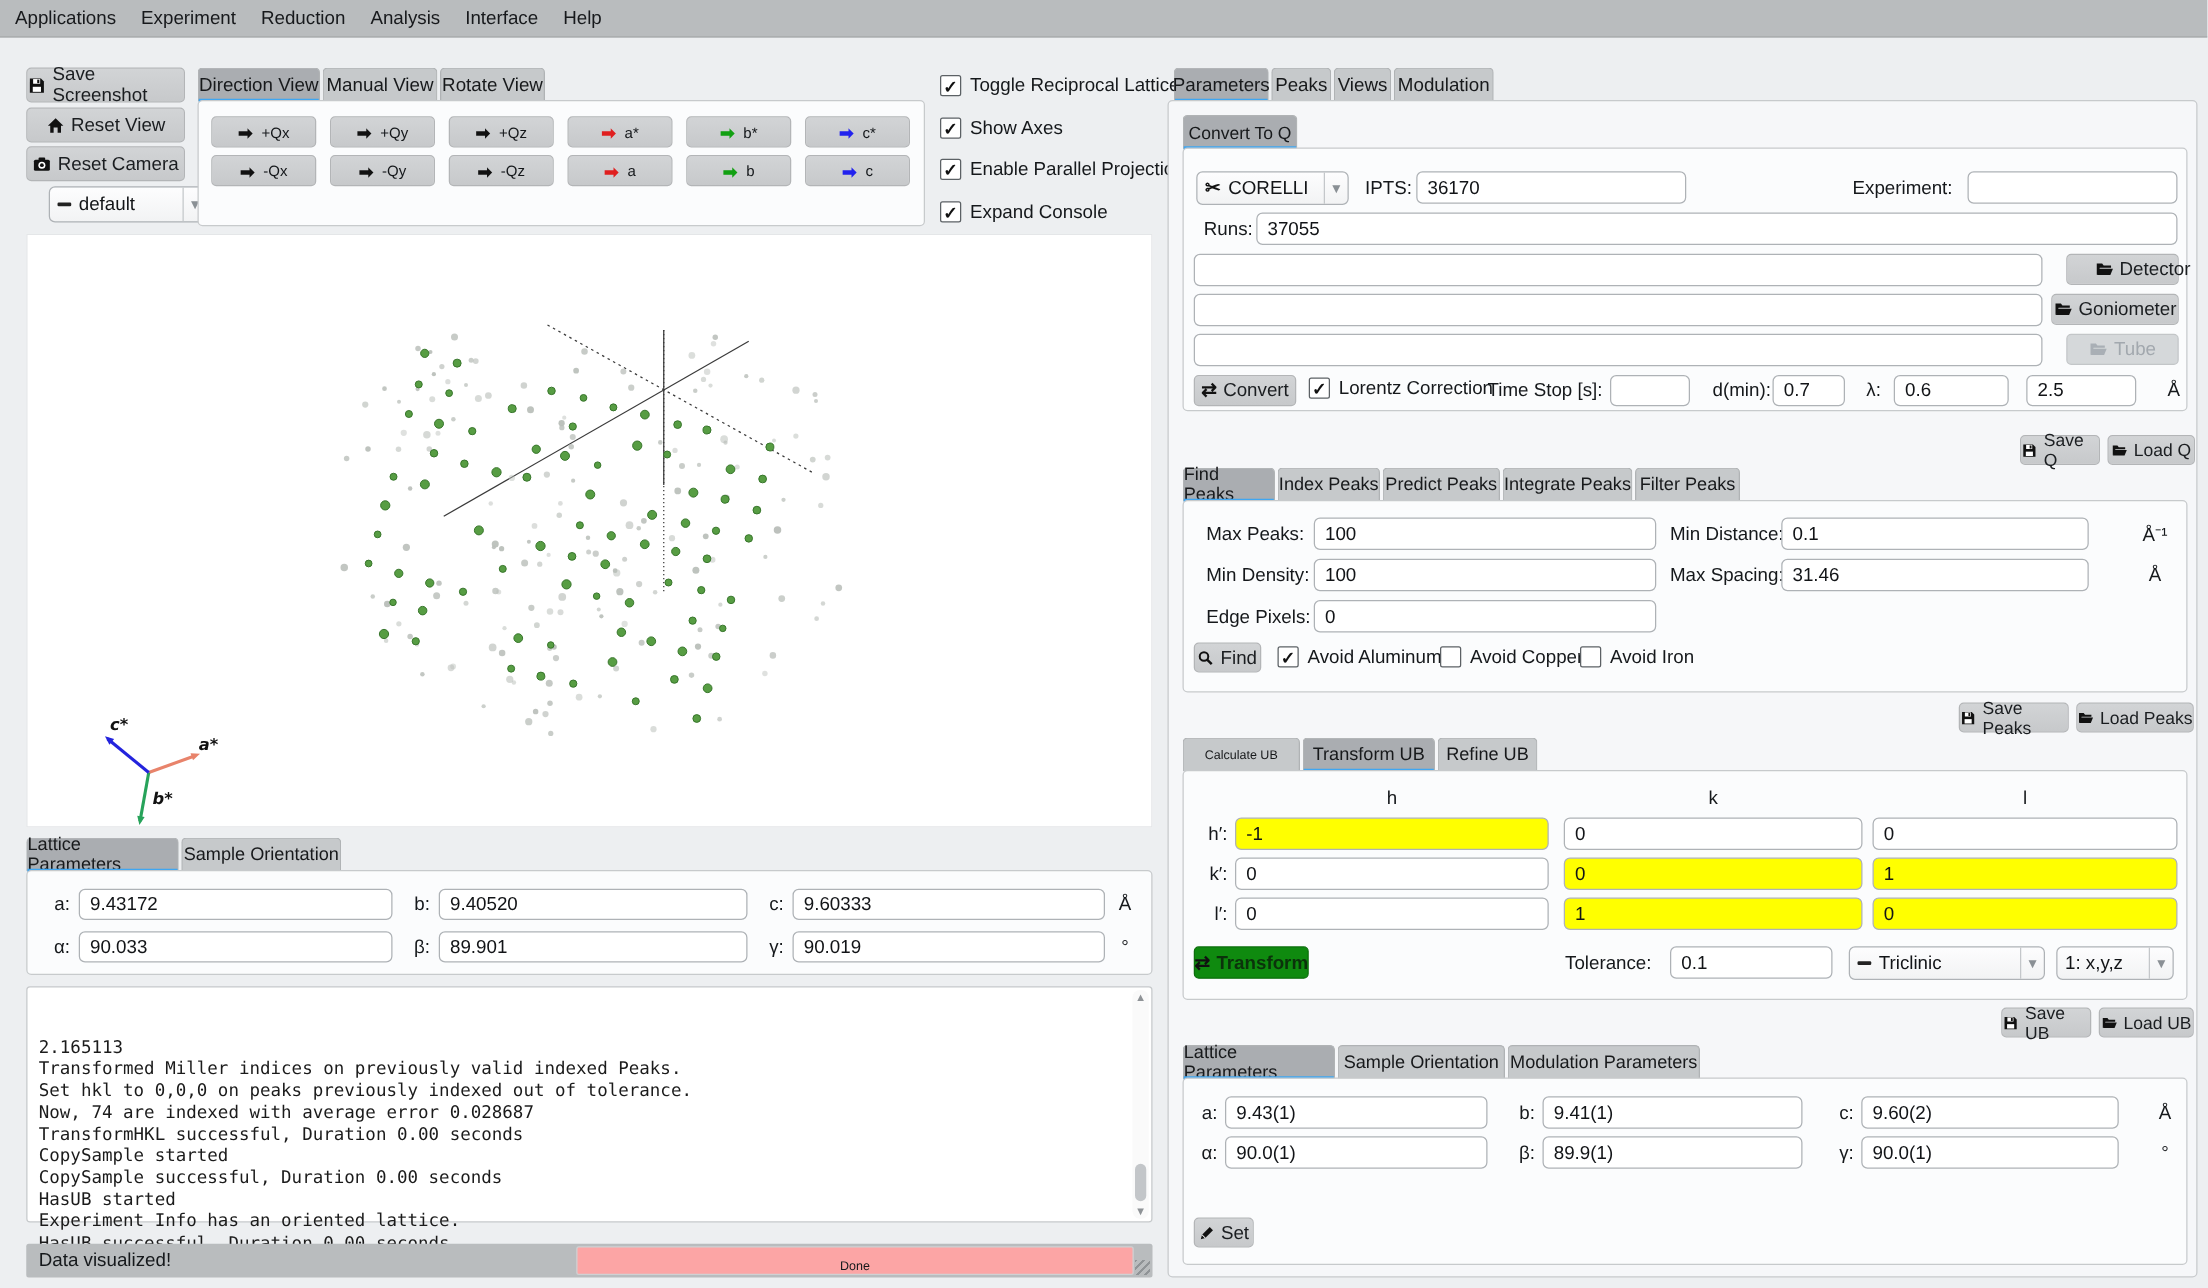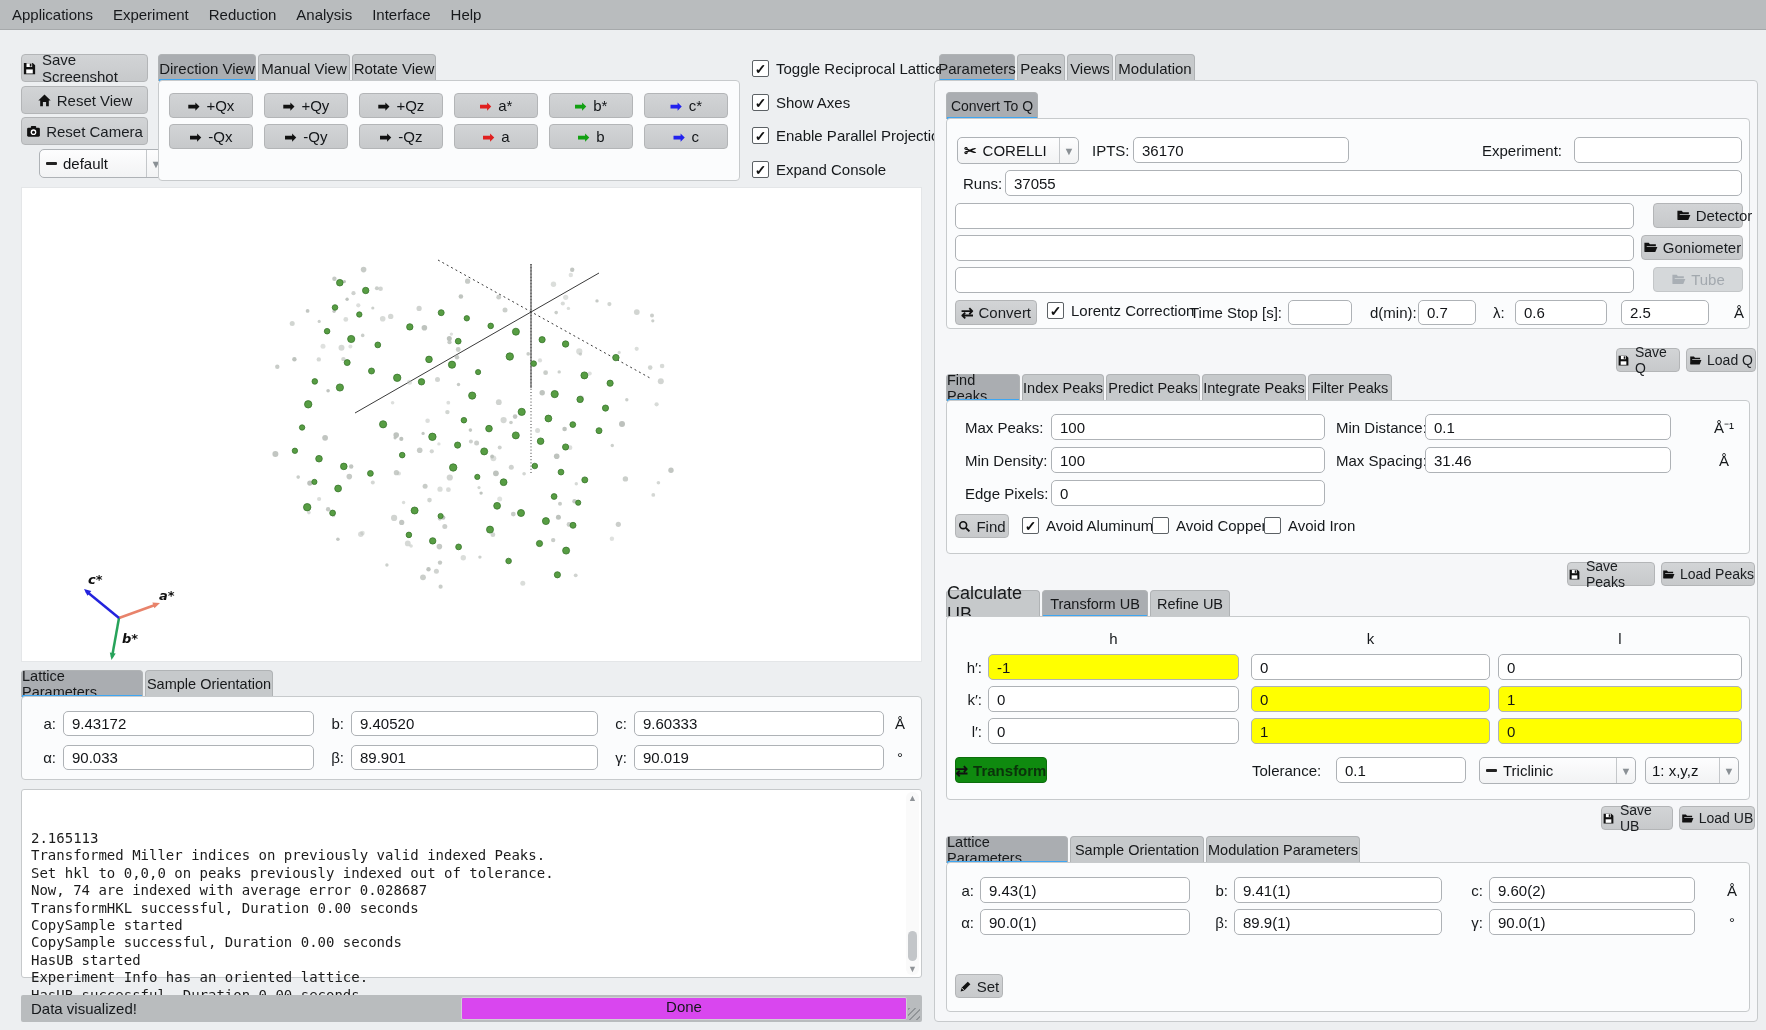--- a/index.html
+++ b/index.html
@@ -31,31 +31,31 @@
   .lbl.right{justify-content:flex-end;}
   .unit{font-size:15px;color:#15181b;display:flex;align-items:center;}
   
   .cb{width:17px;height:17px;background:#fff;border:1px solid #5c6165;border-radius:2px;display:flex;align-items:center;justify-content:center;font-size:14px;font-weight:bold;color:#111;line-height:1;}
   
   .combo{background:linear-gradient(#fdfdfe,#f2f3f4);border:1px solid #aeb2b6;border-radius:5px;display:flex;align-items:center;font-size:15px;color:#121417;}
   .combo .combo-text{flex:1;padding:0 6px;display:flex;align-items:center;gap:6px;white-space:nowrap;overflow:hidden;}
   .combo .combo-arrow{width:19px;align-self:stretch;border-left:1px solid #c4c7ca;display:flex;align-items:center;justify-content:center;color:#8a9095;font-size:11px;}
   .dash-ic{width:11px;height:3px;background:#222;border-radius:1px;flex:0 0 auto;}
   
-  .dbtn{background:linear-gradient(#d2d4d6,#c7c9cb);border:1px solid #b3b5b7;border-radius:4px;display:flex;align-items:center;justify-content:center;gap:7px;font-size:15px;color:#131619;}
+  .dbtn{background:linear-gradient(#d2d4d6,#c7c9cb);border:1px solid #b3b5b7;border-radius:4px;display:flex;align-items:center;justify-content:center;gap:7px;font-size:12px;color:#131619;}
   .dbtn .arrow::before{content:"➡";font-size:14px;font-weight:bold;}
   
   #console{background:#fff;border:1px solid #c6c9cb;border-radius:3px;}
   .console-line{font-family:"DejaVu Sans Mono",monospace;font-size:14px;line-height:17.4px;color:#1b1b1b;white-space:pre;}
   .vscroll{position:absolute;right:2px;top:2px;bottom:2px;width:13px;border-radius:6px;background:#fafafa;}
   .vscroll .arr{position:absolute;left:0;right:0;text-align:center;font-size:9px;color:#8f9397;}
   .vscroll .thumb{position:absolute;left:2px;width:9px;height:30px;background:#c3c6c9;border-radius:5px;}
   
   #statusbar{background:#b9bcbe;border-radius:2px;}
-  #progressbar{position:absolute;background:#d946ef;border:1px solid #cfd1d3;border-radius:2px;display:flex;align-items:flex-start;justify-content:center;font-size:15px;color:#15181b;}
+  #progressbar{position:absolute;background:#fca5a5;border:1px solid #cfd1d3;border-radius:2px;display:flex;align-items:flex-end;justify-content:center;font-size:10px;color:#15181b;}
   .grip{position:absolute;width:12px;height:12px;background:repeating-linear-gradient(135deg,#909497 0 1.5px,transparent 1.5px 4.5px);}
   
   #viewport{background:#ffffff;border:1px solid #e4e6e8;}
   .triad-label{font-family:"DejaVu Sans",sans-serif;font-style:italic;font-weight:bold;font-size:13px;fill:#111;}
   .hdr{font-size:15px;color:#15181b;text-align:center;}
 </style>
 </head>
 <body>
 
 <div id="app">
@@ -630,21 +630,21 @@
   </div>
   <div class="btn abs" style="left:1661px;top:562px;width:94px;height:24px;font-size:14px;">
     <svg class="icon-svg" style="width:13px;height:13px" viewBox="0 0 16 16">
         <path d="M1.5 3h4.6l1.3 1.6h6.3v2H4.1L2.3 12.6H1.5z" fill="#111"></path>
         <path d="M3 7.4h12.3l-2.2 5.4H1.9z" fill="#111"></path>
       </svg>
     <span>Load Peaks</span>
   </div>
 
   <div class="tab abs" style="left:946px;top:590px;width:94px;height:27px;">
-      <span style="font-size:18px">Calculate UB</span>
+      <span style="font-size:10px">Calculate UB</span>
     </div>
   <div class="tab active abs" style="left:1042px;top:590px;width:106px;height:27px;">
       <span style="font-size:14.5px">Transform UB</span>
     </div>
   <div class="tab abs" style="left:1150px;top:590px;width:80px;height:27px;">
       <span style="font-size:14.5px">Refine UB</span>
     </div>
   <div class="frame abs" style="left:946px;top:616px;width:804px;height:184px;"></div>
   <div class="hdr abs" style="left:988px;top:630px;width:251px;">h</div>
   <div class="hdr abs" style="left:1251px;top:630px;width:239px;">k</div>

